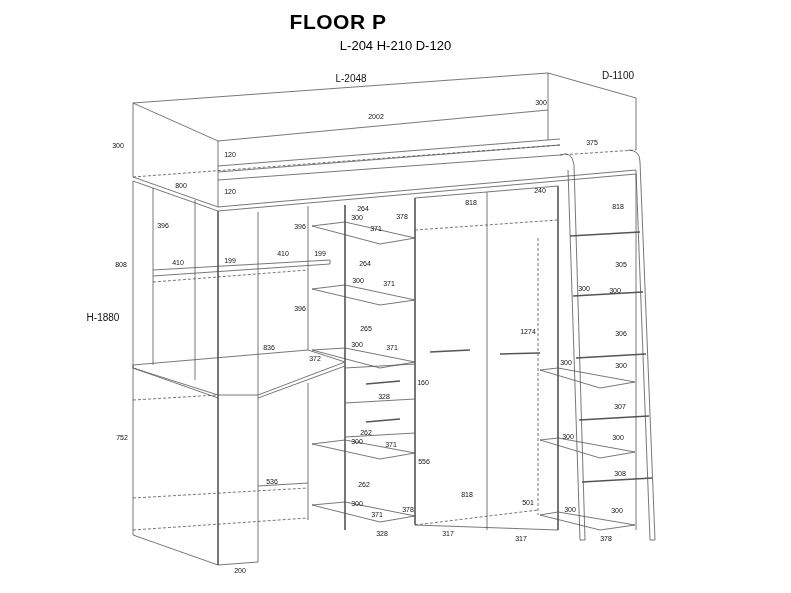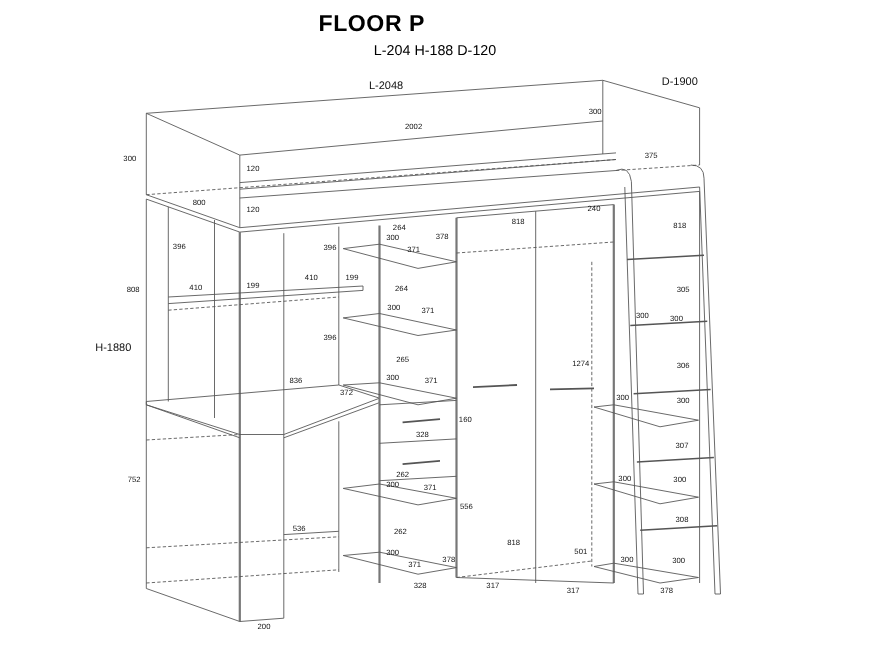--- a/index.html
+++ b/index.html
@@ -7,21 +7,21 @@
   .title { position:absolute; left:0; width:676px; top:10px; text-align:center; font-weight:bold; font-size:21px; color:#000; letter-spacing:0.5px; }
   .subtitle { position:absolute; left:0; width:791px; top:38px; text-align:center; font-size:13px; color:#000; }
   svg.drawing { position:absolute; left:0; top:0; }
   .lbl { position:absolute; font-size:7px; color:#111; white-space:nowrap; transform:translate(-50%,-50%); }
   .lbl.big { font-size:10px; }
 </style>
 </head>
 <body>
 
 <div class="title">FLOOR P</div>
-<div class="subtitle">L-204 H-188 D-120</div>
+<div class="subtitle">L-204 H-210 D-120</div>
 
 <svg class="drawing" width="791" height="593" viewBox="0 0 791 593" fill="none" stroke="#555" stroke-width="0.8">
 
   <polyline points="133,103 548,73 636,98 636,150"></polyline>
   <line x1="133" y1="103" x2="133" y2="177"></line>
   <line x1="133" y1="103" x2="218" y2="141"></line>
   <line x1="218" y1="141" x2="218" y2="207"></line>
   <line x1="218" y1="141" x2="548" y2="110"></line>
   <line x1="548" y1="73" x2="548" y2="140"></line>
   <line x1="218" y1="166" x2="560" y2="139"></line>
@@ -90,21 +90,21 @@
   <path d="M628,150 Q640,150 640,162 L655,540 L650,540 L636,170"></path>
   <line x1="570" y1="236" x2="640" y2="232" stroke-width="1.4"></line>
   <line x1="573" y1="296" x2="643" y2="292" stroke-width="1.4"></line>
   <line x1="576" y1="358" x2="646" y2="354" stroke-width="1.4"></line>
   <line x1="579" y1="420" x2="649" y2="416" stroke-width="1.4"></line>
   <line x1="582" y1="482" x2="652" y2="478" stroke-width="1.4"></line>
 </svg>
 
 <div class="lbl big" style="left:351px;top:78px;">L-2048</div>
 <div class="lbl big" style="left:103px;top:317px;">H-1880</div>
-<div class="lbl big" style="left:618px;top:75px;">D-1900</div>
+<div class="lbl big" style="left:618px;top:75px;">D-1100</div>
 
 <div id="dim-labels">
     <div class="lbl" style="left: 376px; top: 116px;">2002</div>
     <div class="lbl" style="left: 541px; top: 102px;">300</div>
     <div class="lbl" style="left: 118px; top: 145px;">300</div>
     <div class="lbl" style="left: 230px; top: 154px;">120</div>
     <div class="lbl" style="left: 230px; top: 191px;">120</div>
     <div class="lbl" style="left: 181px; top: 185px;">800</div>
     <div class="lbl" style="left: 592px; top: 142px;">375</div>
     <div class="lbl" style="left: 540px; top: 190px;">240</div>

